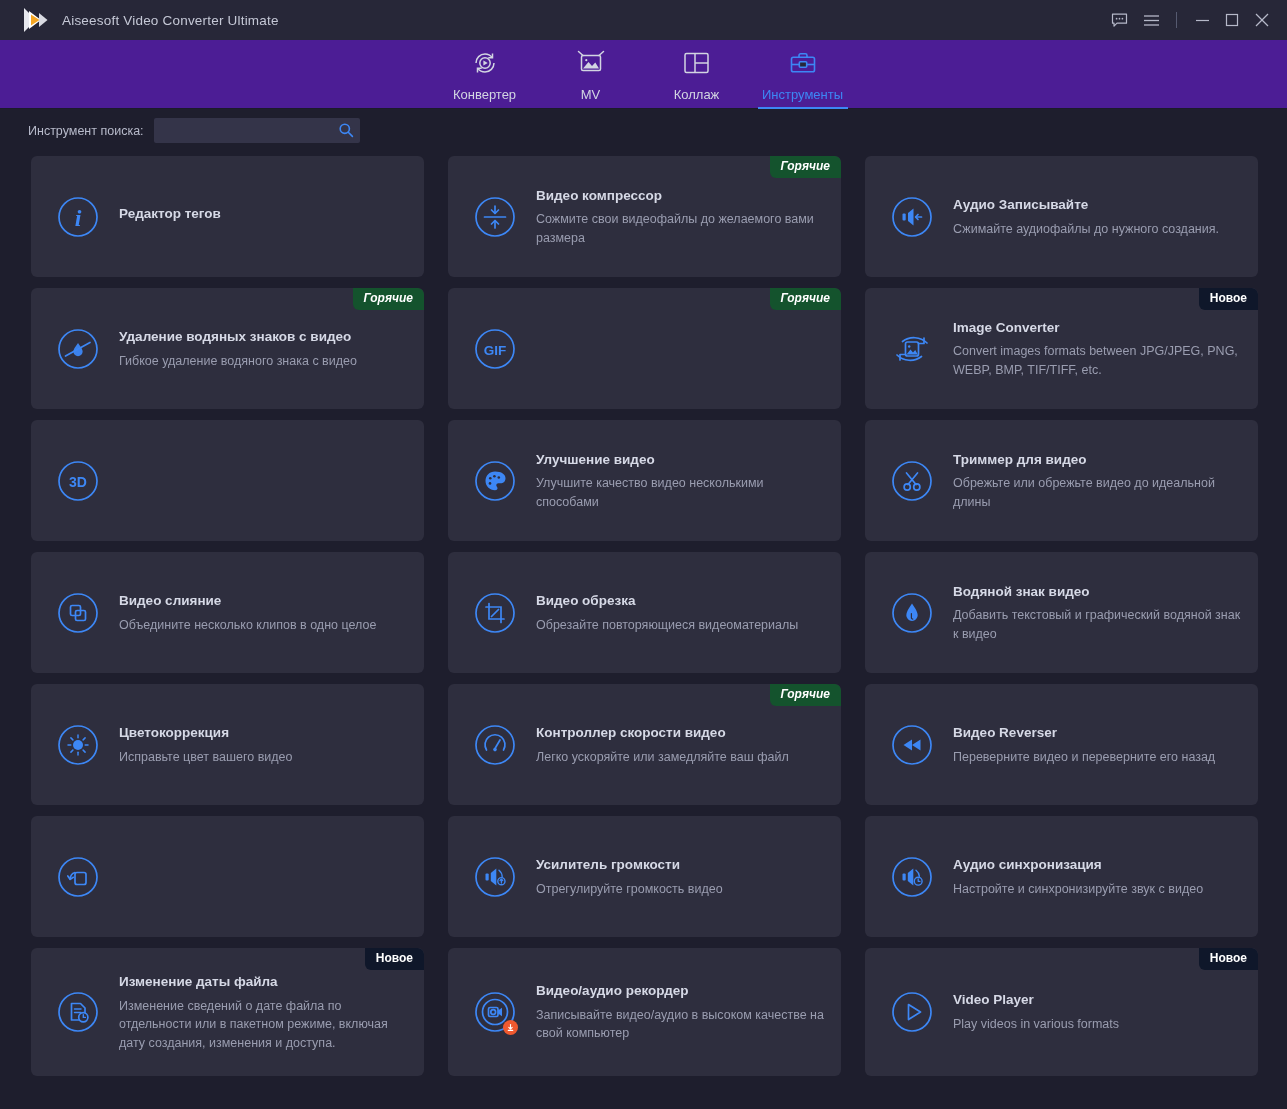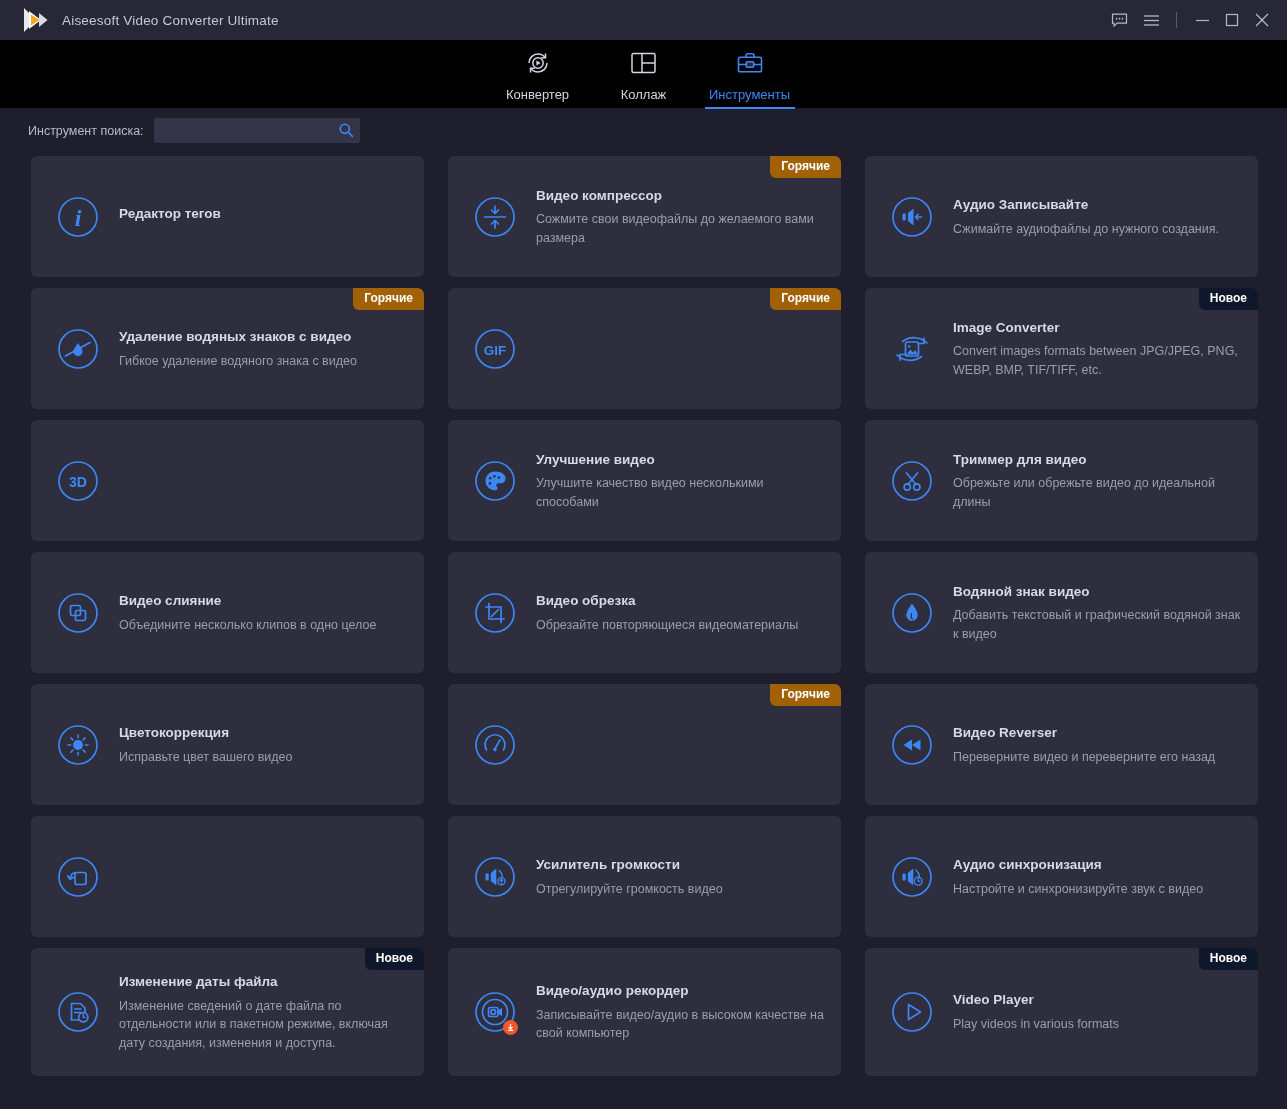--- a/index.html
+++ b/index.html
@@ -28,21 +28,21 @@
     width: 30px; height: 30px; display: flex; align-items: center; justify-content: center;
     color: #b6b9c9; cursor: pointer;
   }
   .wc-btn.wide { width: 34px; }
   .wc-sep { width: 1px; height: 16px; background: #565a70; margin: 0 10px; }
   .wc-btn svg { display: block; }
 
   
   .navbar {
     height: 69px; flex: 0 0 69px;
-    background: #000000;
+    background: #4c1d95;
     display: flex; justify-content: center; align-items: flex-start;
     gap: 0px;
     position: relative;
     border-bottom: 1px solid #1b1b2a;
   }
   .nav-item {
     width: 106px; height: 69px;
     display: flex; flex-direction: column; align-items: center;
     justify-content: flex-start; padding-top: 8px;
     cursor: pointer; position: relative;
@@ -106,21 +106,21 @@
   .card-desc {
     font-size: 12.5px; color: #9a9db0; line-height: 1.48;
   }
   .badge {
     position: absolute; top: 0; right: 0;
     padding: 4px 11px 5px;
     font-size: 12px; font-weight: bold; color: #fff;
     border-bottom-left-radius: 6px; border-top-right-radius: 6px;
     line-height: 1.1;
   }
-  .badge.hot { background: #a16207; }
+  .badge.hot { background: #14532d; font-style: italic; }
   .badge.new { background: #0f172a; }
   .rec-dot {
     position: absolute; right: 1px; bottom: 1px;
     width: 15px; height: 15px; border-radius: 50%;
     background: #f0592f; color: #fff;
     display: flex; align-items: center; justify-content: center;
   }
   .bottom-strip { position: absolute; left: 0; right: 0; bottom: 0; height: 10px; background: #1e1e2d; }
 </style>
 </head>
@@ -184,20 +184,31 @@
           <path d="M23 14a9 9 0 0 1-9 9 9 9 0 0 1-7.2-3.6"></path>
           <polyline points="21.5,4.5 21.5,8.8 17.3,8.8"></polyline>
           <polyline points="6.5,23.5 6.5,19.2 10.7,19.2"></polyline>
           <circle cx="14" cy="14" r="5.2"></circle>
           <path d="M12.4 11.4 L16.7 14 L12.4 16.6 Z" fill="currentColor" stroke="none"></path>
         </svg>
       </div>
       <div class="nav-label">Конвертер</div>
     </div>
 
+    <div class="nav-item">
+      <div class="nav-icon">
+        <svg width="28" height="26" viewBox="0 0 28 26" fill="none" stroke="currentColor" stroke-width="1.5">
+          <path d="M6 5.5 L1.5 1.5 M22 5.5 L26.5 1.5" stroke-linecap="round"></path>
+          <rect x="4.5" y="5.5" width="19" height="15" rx="1.5"></rect>
+          <circle cx="9.3" cy="10.2" r="1.1" fill="currentColor" stroke="none"></circle>
+          <path d="M6 18.5 L11.5 12 L15 16 L18.3 12.4 L22 18.5 Z" fill="currentColor" stroke="none"></path>
+        </svg>
+      </div>
+      <div class="nav-label">MV</div>
+    </div>
 
     <div class="nav-item">
       <div class="nav-icon">
         <svg width="27" height="25" viewBox="0 0 27 25" fill="none" stroke="currentColor" stroke-width="1.5">
           <rect x="2" y="2.5" width="23" height="19" rx="1.5"></rect>
           <line x1="12" y1="2.5" x2="12" y2="21.5"></line>
           <line x1="12" y1="12" x2="25" y2="12"></line>
         </svg>
       </div>
       <div class="nav-label">Коллаж</div>
@@ -434,20 +445,24 @@
       <div class="card">
         <div class="badge hot">Горячие</div>
         <div class="card-icon">
           <svg width="44" height="44" viewBox="0 0 44 44" fill="none" stroke="currentColor" stroke-width="1.7">
             <circle cx="22" cy="22" r="19"></circle>
             <path d="M13.5 27 A10 10 0 1 1 30.5 27" stroke-linecap="round"></path>
             <line x1="22" y1="25.5" x2="27" y2="17" stroke-linecap="round"></line>
             <circle cx="22" cy="26.6" r="1.8" fill="currentColor" stroke="none"></circle>
           </svg>
         </div>
+        <div class="card-body">
+          <div class="card-title">Контроллер скорости видео</div>
+          <div class="card-desc">Легко ускоряйте или замедляйте ваш файл</div>
+        </div>
       </div>
 
       <div class="card">
         <div class="card-icon">
           <svg width="44" height="44" viewBox="0 0 44 44" fill="none" stroke="currentColor" stroke-width="1.7">
             <circle cx="22" cy="22" r="19"></circle>
             <path d="M22 16.5 L13.5 22 L22 27.5 Z" fill="currentColor" stroke="none"></path>
             <path d="M30.5 16.5 L22 22 L30.5 27.5 Z" fill="currentColor" stroke="none"></path>
           </svg>
         </div>

